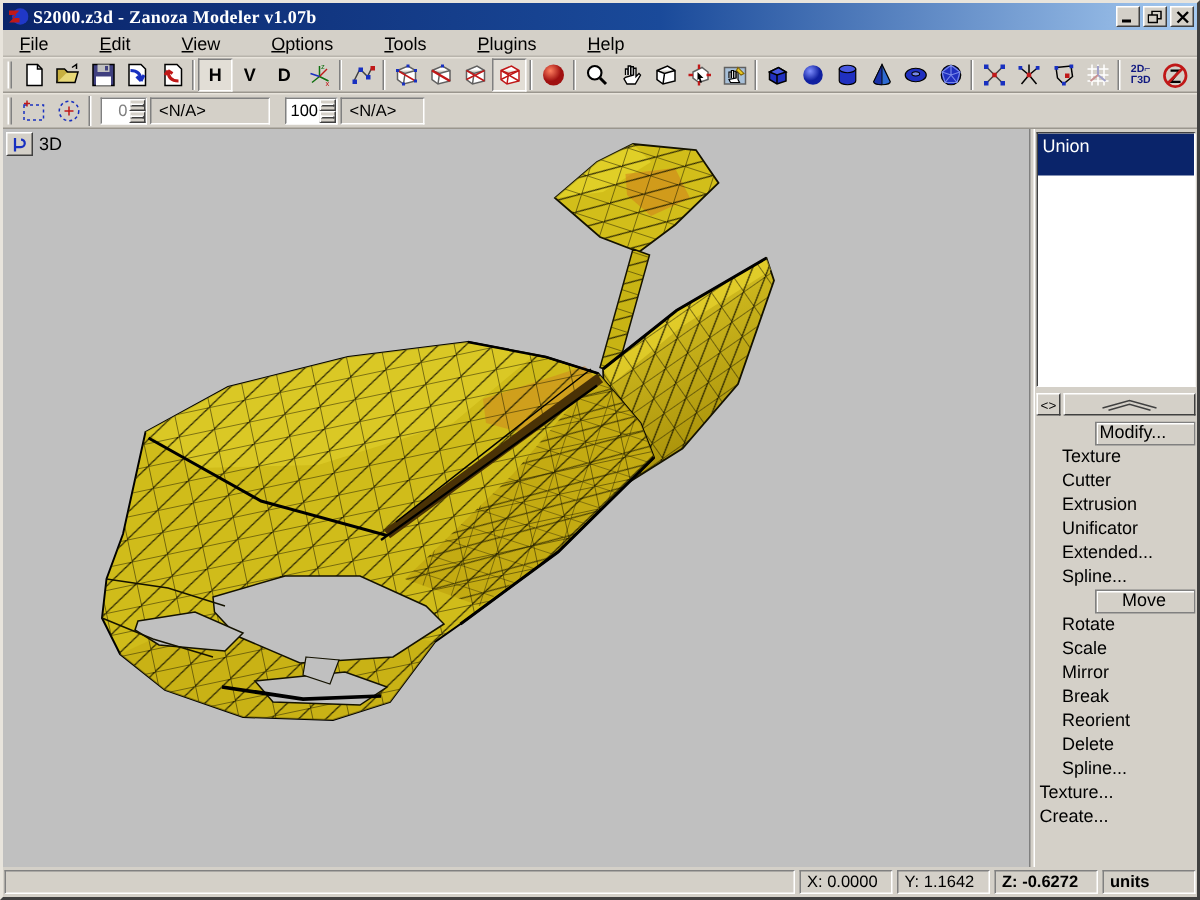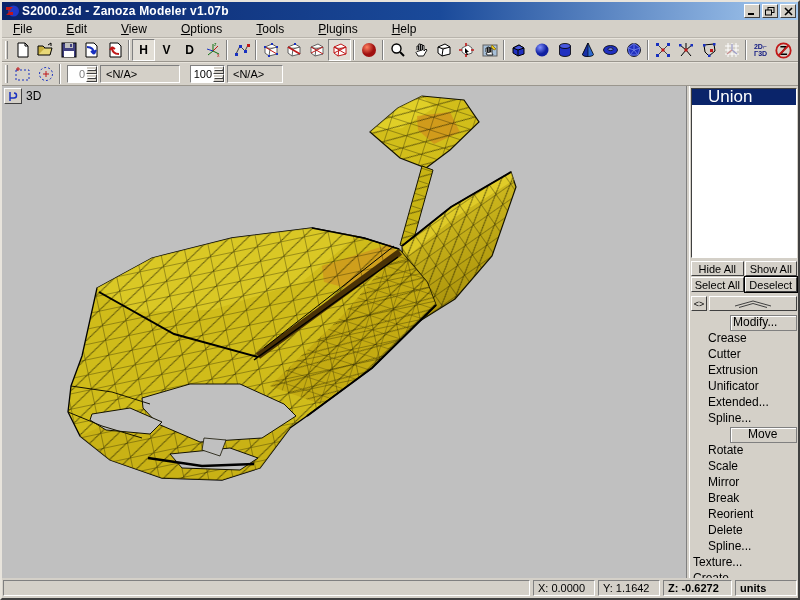--- a/index.html
+++ b/index.html
@@ -9,21 +9,21 @@
   .window {
     width:800px; height:600px; background:#d4d0c8;
     border:2px solid; border-color:#e8e4dc #404040 #404040 #e8e4dc;
     display:flex; flex-direction:column; position:relative;
   }
 
   
   .titlebar {
     height:18px; display:flex; align-items:center; padding:0 2px;
     background:linear-gradient(90deg,#0a246a 0%,#1a4a9a 55%,#a6caf0 100%);
-    color:#fff; font-weight:bold; font-size:12px; flex:0 0 18px;
+    color:#fff; font-weight:bold; font-size:12px; flex:0 0 18px;font-family:Liberation Serif, serif;
   }
   .titlebar .app-icon { width:14px; height:14px; margin:0 3px 0 1px; flex:0 0 auto; }
   .titlebar .title-text { flex:1; white-space:nowrap; overflow:hidden; letter-spacing:0.2px; }
   .winbtn {
     width:16px; height:14px; background:#d4d0c8; margin-left:2px;
     border:1px solid; border-color:#fff #404040 #404040 #fff;
     display:flex; align-items:center; justify-content:center; flex:0 0 auto;
   }
 
   
@@ -84,21 +84,21 @@
 
   .splitter { width:4px; background:#d4d0c8; border-left:1px solid #808080; border-right:1px solid #fff; }
 
   
   .rightpanel { width:108px; flex:0 0 108px; display:flex; flex-direction:column; padding:2px 1px 0 1px; overflow:hidden; }
   .listbox {
     height:170px; flex:0 0 170px; background:#fff;
     border:1px solid; border-color:#404040 #fff #fff #404040;
     overflow:hidden;
   }
-  .list-item { height:16px; line-height:16px; padding-left:16px; font-size:17px; }
+  .list-item { height:28px; line-height:16px; padding-left:3px; font-size:12px; }
   .list-item.selected { background:#0a246a; color:#fff; }
 
   .btngrid { display:grid; grid-template-columns:1fr 1fr; gap:1px; margin-top:3px; }
   .pbtn {
     height:15px; background:#d4d0c8; font-size:11px; font-family:"Liberation Sans",sans-serif;
     border:1px solid; border-color:#fff #404040 #404040 #fff;
     display:flex; align-items:center; justify-content:center; padding:0; white-space:nowrap; color:#000;
   }
   .pbtn.default { outline:1px solid #000; }
 
@@ -533,39 +533,33 @@
       </svg>
     </div>
 
     <div class="splitter"></div>
 
     <div class="rightpanel">
       <div class="listbox">
         <div class="list-item selected">Union</div>
       </div>
 
-      <div class="btngrid">
-        <button class="pbtn">Hide All</button>
-        <button class="pbtn">Show All</button>
-        <button class="pbtn">Select All</button>
-        <button class="pbtn default">Deselect</button>
-      </div>
 
       <div class="smallrow">
         <button class="xbtn">&lt;&gt;</button>
         <button class="chevbtn">
           <svg width="40" height="9" viewBox="0 0 40 9">
             <path d="M2 7 L20 2 L38 7 M6 8.5 L20 4.5 L34 8.5" fill="none" stroke="#404040"></path>
           </svg>
         </button>
       </div>
 
       <div class="cmdmenu">
         <div class="cmd-item header boxed">Modify...</div>
-        <div class="cmd-item">Crease</div>
+        <div class="cmd-item">Texture</div>
         <div class="cmd-item">Cutter</div>
         <div class="cmd-item">Extrusion</div>
         <div class="cmd-item">Unificator</div>
         <div class="cmd-item">Extended...</div>
         <div class="cmd-item">Spline...</div>
         <div class="cmd-item boxed">Move</div>
         <div class="cmd-item">Rotate</div>
         <div class="cmd-item">Scale</div>
         <div class="cmd-item">Mirror</div>
         <div class="cmd-item">Break</div>

